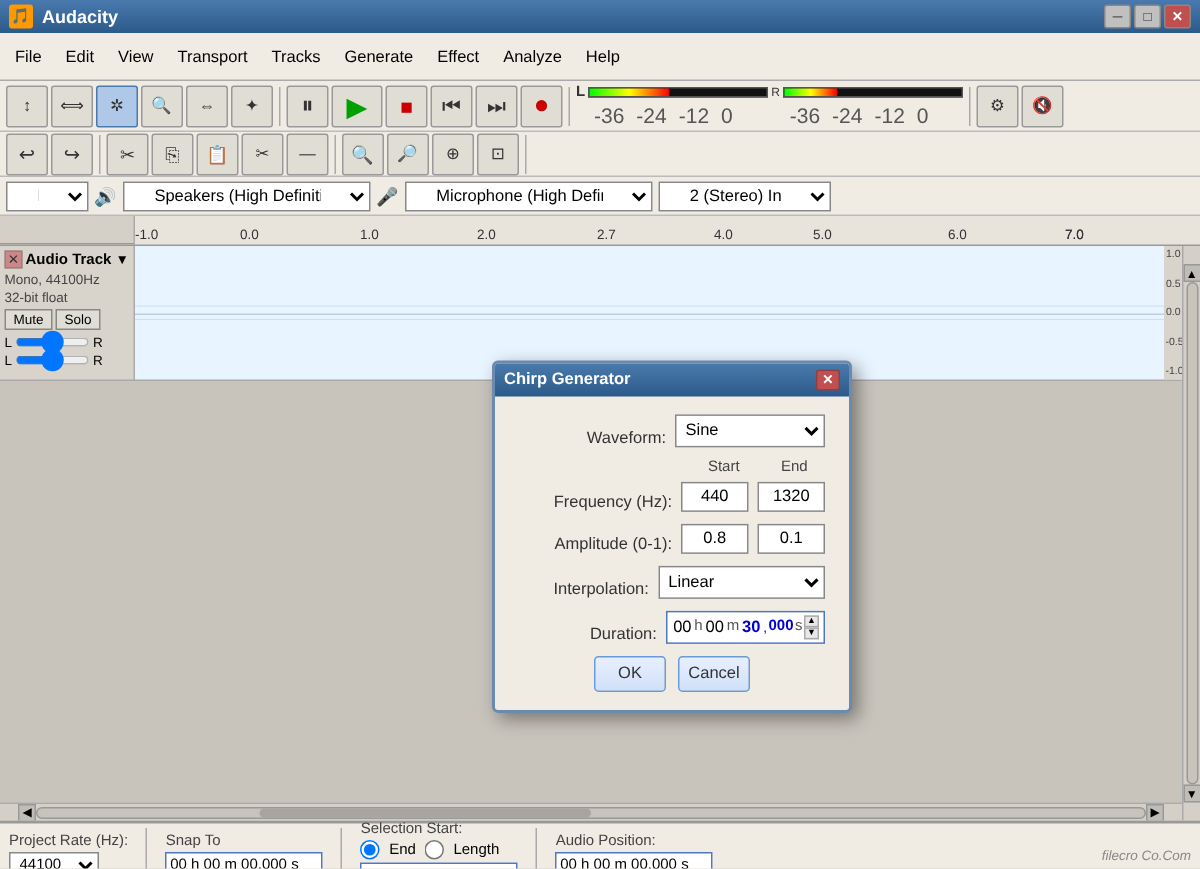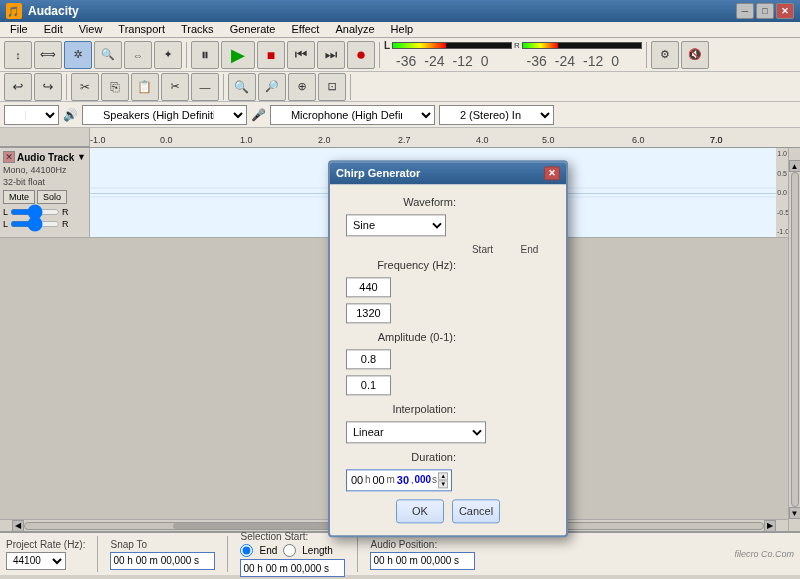--- a/index.html
+++ b/index.html
@@ -21,22 +21,23 @@
     .title-bar-icon { width: 16px; height: 16px; background: #f90; border-radius: 2px; display: flex; align-items: center; justify-content: center; font-size: 10px; }
     .title-bar-controls { display: flex; gap: 2px; }
     .tb-btn {
       width: 18px; height: 16px; background: #c0c0c0; border: 1px solid #888; border-radius: 2px;
       display: flex; align-items: center; justify-content: center; font-size: 9px; cursor: pointer; color: #333;
     }
 
     
     .menu-bar {
       background: #f0ece4;
-      height: 16px;
-      display: flex;
+      height: 32px;
+      display: flex;
+      align-items: center;
       padding: 0 4px;
       border-bottom: 1px solid #aaa;
       gap: 4px;
     }
     .menu-item {
       padding: 1px 6px;
       cursor: pointer;
       font-size: 11px;
       color: #000;
     }
@@ -225,21 +226,21 @@
     }
     .dialog-close {
       width: 16px; height: 14px; background: #c05050; border: 1px solid #904040;
       border-radius: 2px; display: flex; align-items: center; justify-content: center;
       font-size: 9px; cursor: pointer; color: white;
     }
     .dialog-body {
       padding: 12px 16px;
     }
     .dialog-row {
-      display: flex; align-items: flex-start; margin-bottom: 8px; gap: 6px; flex-direction: column;
+      display: flex; align-items: flex-end; margin-bottom: 8px; gap: 6px;
     }
     .dialog-label {
       font-size: 11px; color: #333; width: 110px; text-align: right;
     }
     .dialog-sublabel { font-size: 10px; color: #444; width: 45px; text-align: center; }
     .dialog-input {
       width: 45px; height: 20px; border: 1px solid #888; background: white; font-size: 11px; padding: 0 4px; text-align: center;
     }
     .dialog-select {
       width: 100px; height: 22px; border: 1px solid #888; background: white; font-size: 11px; padding: 0 2px;

